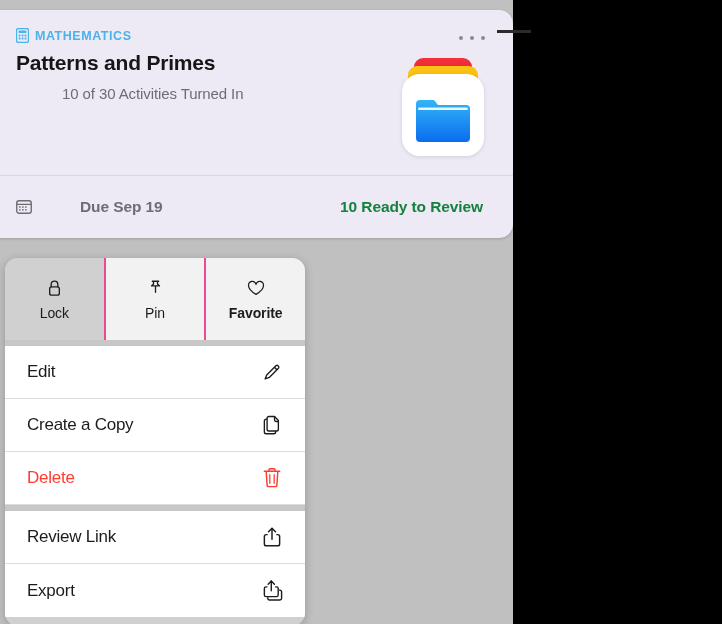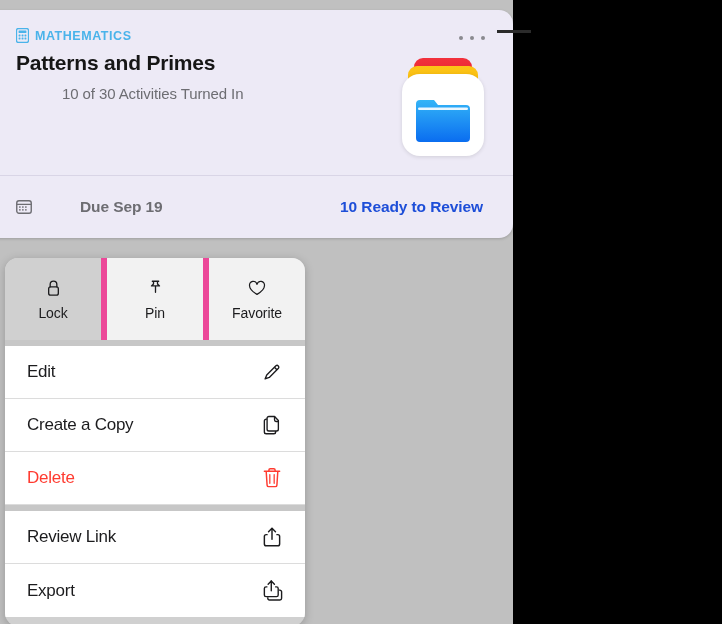--- a/index.html
+++ b/index.html
@@ -125,21 +125,21 @@
     font-size:15.5px;
     font-weight:bold;
     color:#6d6d72;
     letter-spacing:-0.1px;
     margin-left:39px;
   }
   #ready-link {
     margin-left:auto;
     font-size:15.5px;
     font-weight:bold;
-    color:#1d4ed8;
+    color:#15803d;
     letter-spacing:-0.1px;
     cursor:pointer;
   }
 
   
   #callout-line {
     position:absolute;
     left:497px; top:30px;
     width:34px; height:3px;
     background:#2b2b2b;
@@ -163,23 +163,23 @@
   }
   .segment {
     flex:1;
     background:#f2f2f2;
     display:flex;
     flex-direction:column;
     align-items:center;
     justify-content:center;
     gap:5px;
     cursor:pointer;
-    border-right:6px solid #ec4899;
-  }
-  .segment:last-child { border-right:none; }
+    border-right:2px solid #ec4899;
+  }
+  .segment:last-child { border-right:none;font-weight:bold; }
   .segment.active { background:#d0d0d0; }
   .segment .seg-icon { height:22px; display:flex; align-items:center; justify-content:center; }
   .segment .seg-label {
     font-size:14px;
     color:#1c1c1e;
     letter-spacing:-0.1px;
   }
 
   .group-gap { height:6px; background:#c7c7c7; }
 

